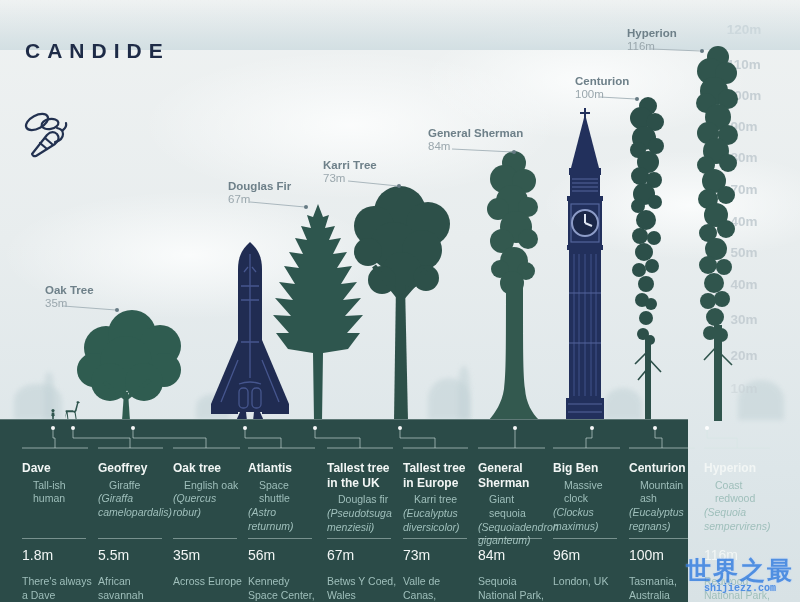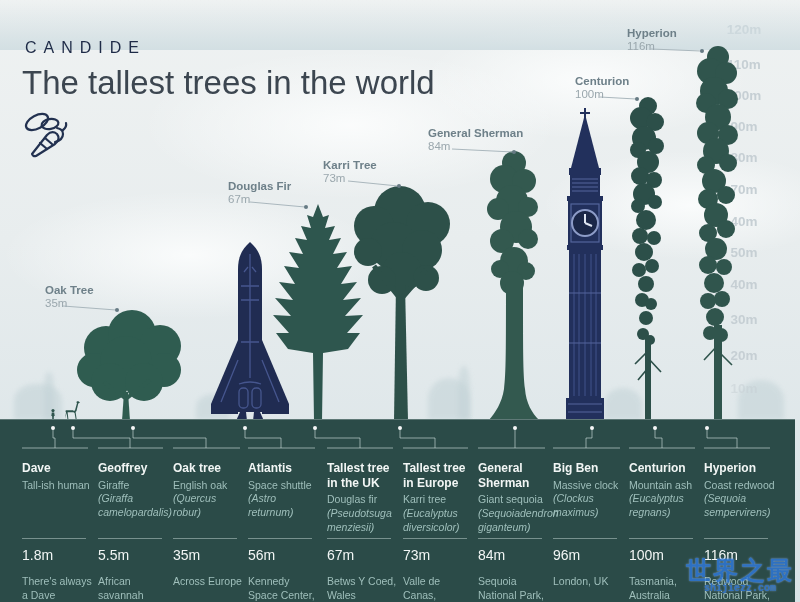--- a/index.html
+++ b/index.html
@@ -9,41 +9,41 @@
     font-family:"Liberation Sans",sans-serif;
     background:linear-gradient(180deg,#eff2f2 0%,#e8edee 40%,#dde6e9 78%,#d8e2e5 100%);
   }
   
   .cloud{position:absolute;border-radius:50%;
     background:radial-gradient(ellipse at center,rgba(253,254,254,.85),rgba(253,254,254,0) 70%);}
   .mist{position:absolute;left:0;top:370;width:800px;height:50px;
     background:linear-gradient(to bottom,rgba(222,231,233,0),rgba(209,222,226,.95));z-index:3;}
   .bgt{position:absolute;background:#c2d2d6;filter:blur(2.5px);opacity:.55;z-index:2;}
   
-  .brand{position:absolute;left:25px;top:39px;font-size:16px;font-weight:normal;
+  .brand{position:absolute;left:25px;top:39px;font-size:21px;font-weight:bold;
     letter-spacing:7px;color:#1e2b47;z-index:5;}
   .title{position:absolute;left:22px;top:64px;font-size:33px;font-weight:400;
     color:#3c4650;z-index:5;}
   .bee{position:absolute;left:20px;top:110px;z-index:5;}
   
   .scale-label{position:absolute;right:26px;width:60px;text-align:center;
     font-size:13.5px;font-weight:600;color:#c6cfd4;z-index:2;}
   
   .callout{position:absolute;z-index:6;white-space:nowrap;line-height:1.15;}
   .callout .cname{font-size:11.5px;font-weight:600;color:#6e8089;display:block;}
   .callout .cval{font-size:11.5px;color:#9aa7ad;display:block;}
   .lines-overlay,.silhouette{position:absolute;z-index:4;}
   .lines-overlay{z-index:5;}
   
-  .panel{position:absolute;left:0;top:419px;width:795px;height:183px;
+  .panel{position:absolute;left:0;top:419px;width:688px;height:183px;
     background:#2b4b48;border-top:1px solid rgba(215,230,228,.3);z-index:7;padding-left:12px;}
   .connectors{position:absolute;left:0;top:0;}
   .col{position:absolute;top:41px;width:72px;height:140px;color:#f2f6f5;}
   .col .name{font-size:12px;font-weight:bold;line-height:1.22;margin:0 0 3px 0;}
-  .col .species{font-size:10.5px;color:#9fbfbb;line-height:1.3;}
+  .col .species{font-size:10.5px;color:#9fbfbb;line-height:1.3;margin-left:11px;}
   .col .latin{font-size:10.5px;font-style:italic;color:#9fbfbb;line-height:1.3;}
   .col .rule{position:absolute;left:0;top:77px;width:64px;border-top:1px solid rgba(215,230,228,.45);}
   .col .metrics{position:absolute;left:0;top:86px;}
   .col .hval{font-size:14px;font-weight:normal;line-height:1.2;}
   .col .loc{font-size:10.5px;color:#9fbfbb;line-height:1.35;margin-top:10px;}
   
   .watermark{position:absolute;right:6px;bottom:8px;z-index:9;text-align:center;
     color:#2f7be0;opacity:.8;line-height:1.05;
     text-shadow:0 0 2px rgba(170,200,255,.9);}
   .watermark .wm1{font-size:25px;font-weight:bold;letter-spacing:2px;display:block;}
@@ -74,21 +74,20 @@
   <span class="scale-label" style="top:150px">80m</span>
   <span class="scale-label" style="top:182px">70m</span>
   <span class="scale-label" style="top:214px">40m</span>
   <span class="scale-label" style="top:245px">50m</span>
   <span class="scale-label" style="top:277px">40m</span>
   <span class="scale-label" style="top:312px">30m</span>
   <span class="scale-label" style="top:348px">20m</span>
   <span class="scale-label" style="top:381px;opacity:.5">10m</span>
 
   <div class="brand">CANDIDE</div>
-  <div class="title">The tallest trees in the world</div>
   <svg class="bee" width="50" height="48" viewBox="0 0 50 46">
     <g fill="none" stroke="#223150" stroke-width="2.2" stroke-linecap="round" stroke-linejoin="round">
       <ellipse cx="17" cy="11" rx="12" ry="6.5" transform="rotate(-28 17 11)"></ellipse>
       <ellipse cx="30" cy="13" rx="8.5" ry="5" transform="rotate(-10 30 13)"></ellipse>
       <path d="M37 17 q6 1 6 6 q0 6 -8 8"></path>
       <path d="M43 19 q4 -3 3 -7"></path>
       <path d="M12 43 L27 24 q5 -5 10 -1 q4 5 -2 10 L16 45 q-3 1 -4 -2 Z"></path>
       <path d="M20 32 l7 6"></path>
       <path d="M25 27 l7 6"></path>
     </g>

